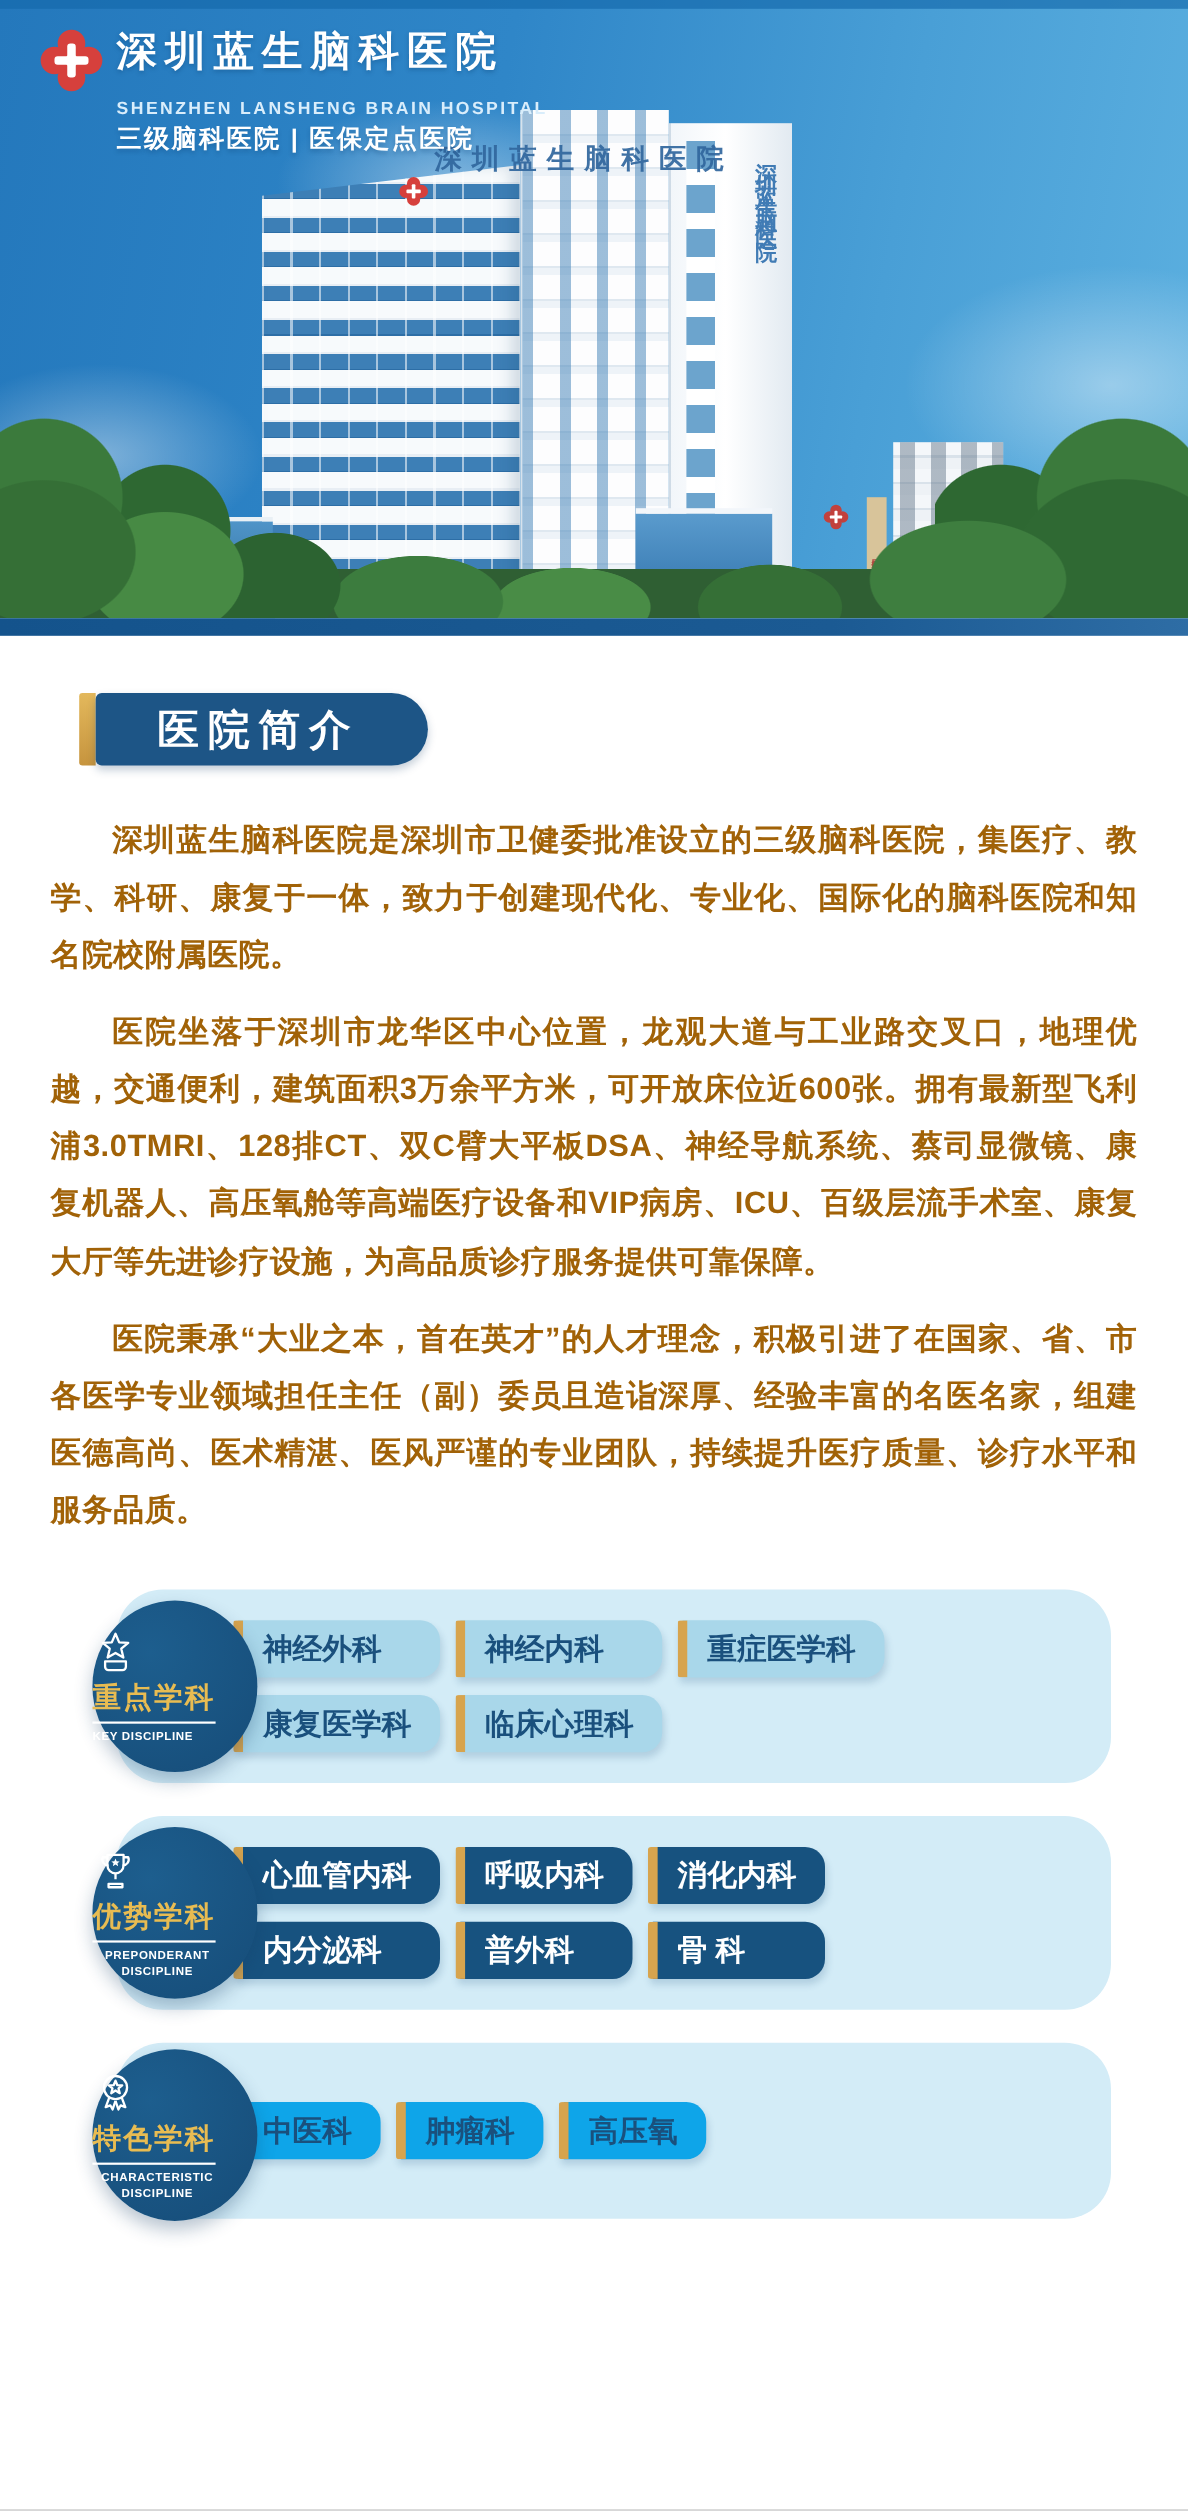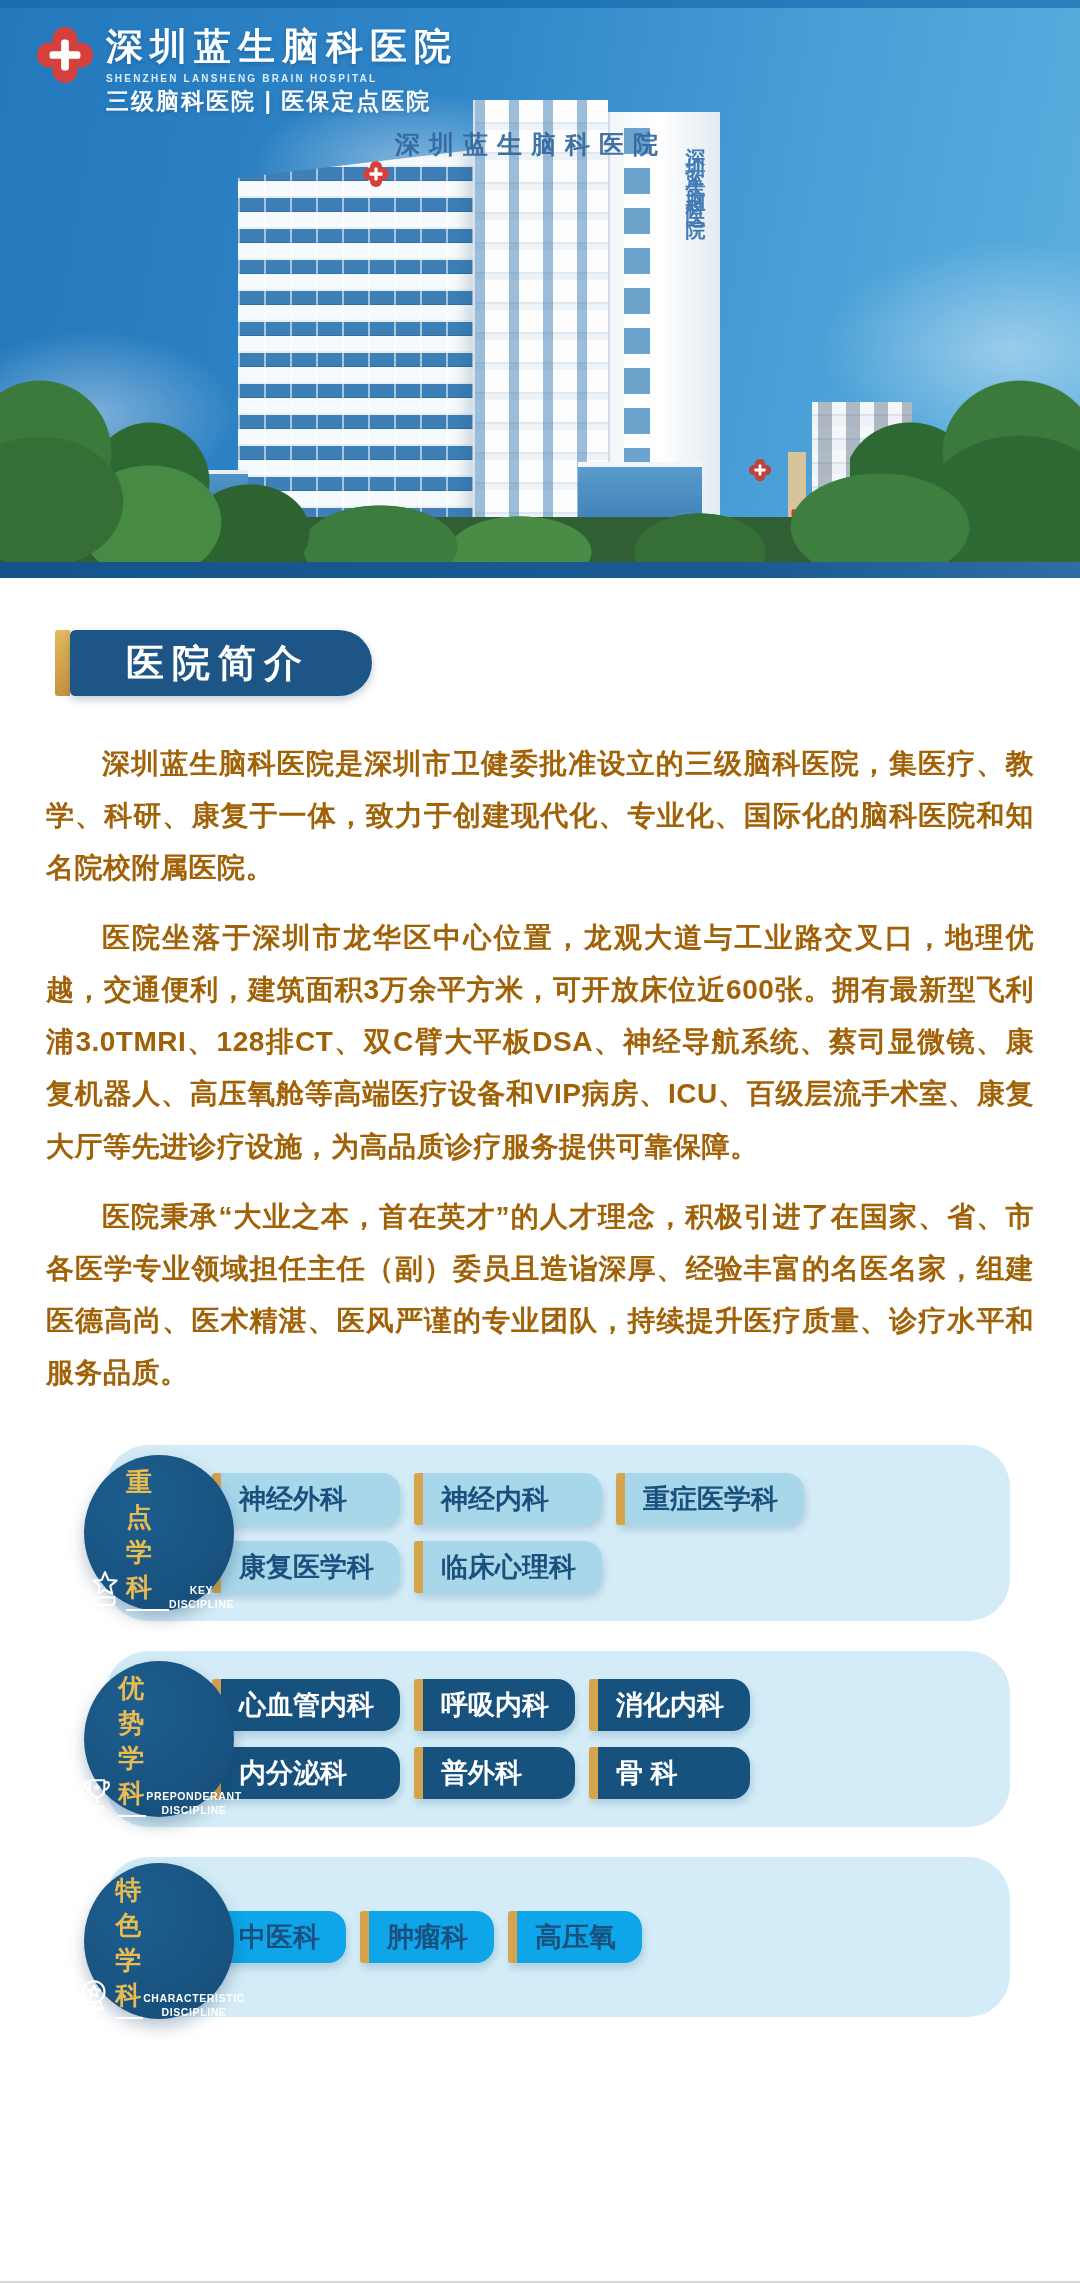--- a/index.html
+++ b/index.html
@@ -68,30 +68,30 @@
   .trees-high-r { position:absolute; right:-30px; bottom:0; width:260px; height:220px;
     background:
       radial-gradient(ellipse 130px 120px at 170px 110px, #3b7a3c 59%, transparent 60%),
       radial-gradient(ellipse 110px 100px at 60px 140px, #2e6832 59%, transparent 60%); }
 
   .hero-brand { position:absolute; left:36px; top:22px; display:flex; align-items:flex-start; z-index:5; }
   .brand-logo { width:58px; height:58px; margin-top:4px; }
   .brand-text { margin-left:12px; }
   .brand-title { color:#ffffff; font-size:37px; font-weight:bold; letter-spacing:7px;
     text-shadow:0 2px 4px rgba(10,60,110,.35); }
-  .brand-en { color:#d9edfb; font-size:10px; letter-spacing:2.2px; margin-top:1px; font-weight:bold; }
+  .brand-en { color:#d9edfb; font-size:16px; letter-spacing:2.2px; margin-top:19px; font-weight:bold; }
   .brand-tagline { color:#ffffff; font-size:23px; font-weight:bold; letter-spacing:2px; margin-top:2px;
     text-shadow:0 2px 4px rgba(10,60,110,.3); }
   .bldg-logo { position:absolute; z-index:4; }
 
   .divider-bar { width:100%; height:16px; background:linear-gradient(90deg,#14538c 0%,#1b5a93 70%,#2e6da5 100%); }
 
   
   .content { padding:52px 46px 0 46px; }
-  .intro-badge { display:flex; align-items:stretch; height:66px; margin-left:9px; margin-bottom:42px; }
+  .intro-badge { display:flex; align-items:stretch; height:66px; margin-left:26px; margin-bottom:42px; }
   .badge-goldbar { width:15px; background:linear-gradient(180deg,#e3b85c,#c6943e); border-radius:3px 0 0 3px; }
   .badge-box { background:#1d5586; border-radius:6px 36px 36px 6px; display:flex; align-items:center;
     padding:0 62px 0 56px; box-shadow:0 4px 8px rgba(20,60,100,.25); }
   .badge-box span { color:#ffffff; font-size:38px; font-weight:bold; letter-spacing:8px; }
 
   .paragraphs p { font-size:28px; line-height:1.86; color:#a16207; text-align:justify;
     text-indent:2em; font-weight:600; margin-bottom:18px; letter-spacing:0.5px; }
 
   
   .sections { margin-top:46px; }
@@ -99,21 +99,21 @@
   .section-box { margin-left:16px; min-height:160px; background:#d3ecf7; border-radius:42px;
     padding:28px 30px 28px 106px; display:flex; align-items:center; }
   .tags { display:grid; grid-template-columns:repeat(3,max-content); gap:16px 14px; justify-content:start; }
   .tag { position:relative; min-width:118px; padding:8px 26px 8px 18px; font-size:27px; font-weight:bold;
     color:#1a507d; background:#a9d7ea; border-left:9px solid #d7a44e; border-radius:3px 18px 18px 3px;
     box-shadow:2px 5px 7px rgba(30,80,120,.18); white-space:nowrap; }
   .section.dark .tag { background:#17527f; color:#ffffff; }
   .section.muted .tag { background:#0ea5e9; }
   .circle { position:absolute; left:-6px; top:50%; transform:translateY(-50%); width:150px; height:156px;
     background:radial-gradient(circle at 35% 30%, #1d5e8e, #164c78); border-radius:50%;
-    display:flex; flex-direction:row; align-items:flex-end; justify-content:center;
+    display:flex; flex-direction:column; align-items:flex-start; justify-content:center;
     box-shadow:0 8px 16px rgba(20,60,100,.30); z-index:2; }
   .circle .icon-slot { height:44px; display:flex; align-items:center; justify-content:center; }
   .circle-name { color:#e8bc52; font-size:26px; font-weight:bold; letter-spacing:2px; margin-top:2px;
     border-bottom:2px solid #ffffff; padding-bottom:4px; }
   .circle-en { color:#ffffff; font-size:10.5px; font-weight:bold; letter-spacing:.6px; margin-top:5px;
     text-align:center; line-height:1.35; max-width:118px; }
 </style>
 </head>
 <body>
 

